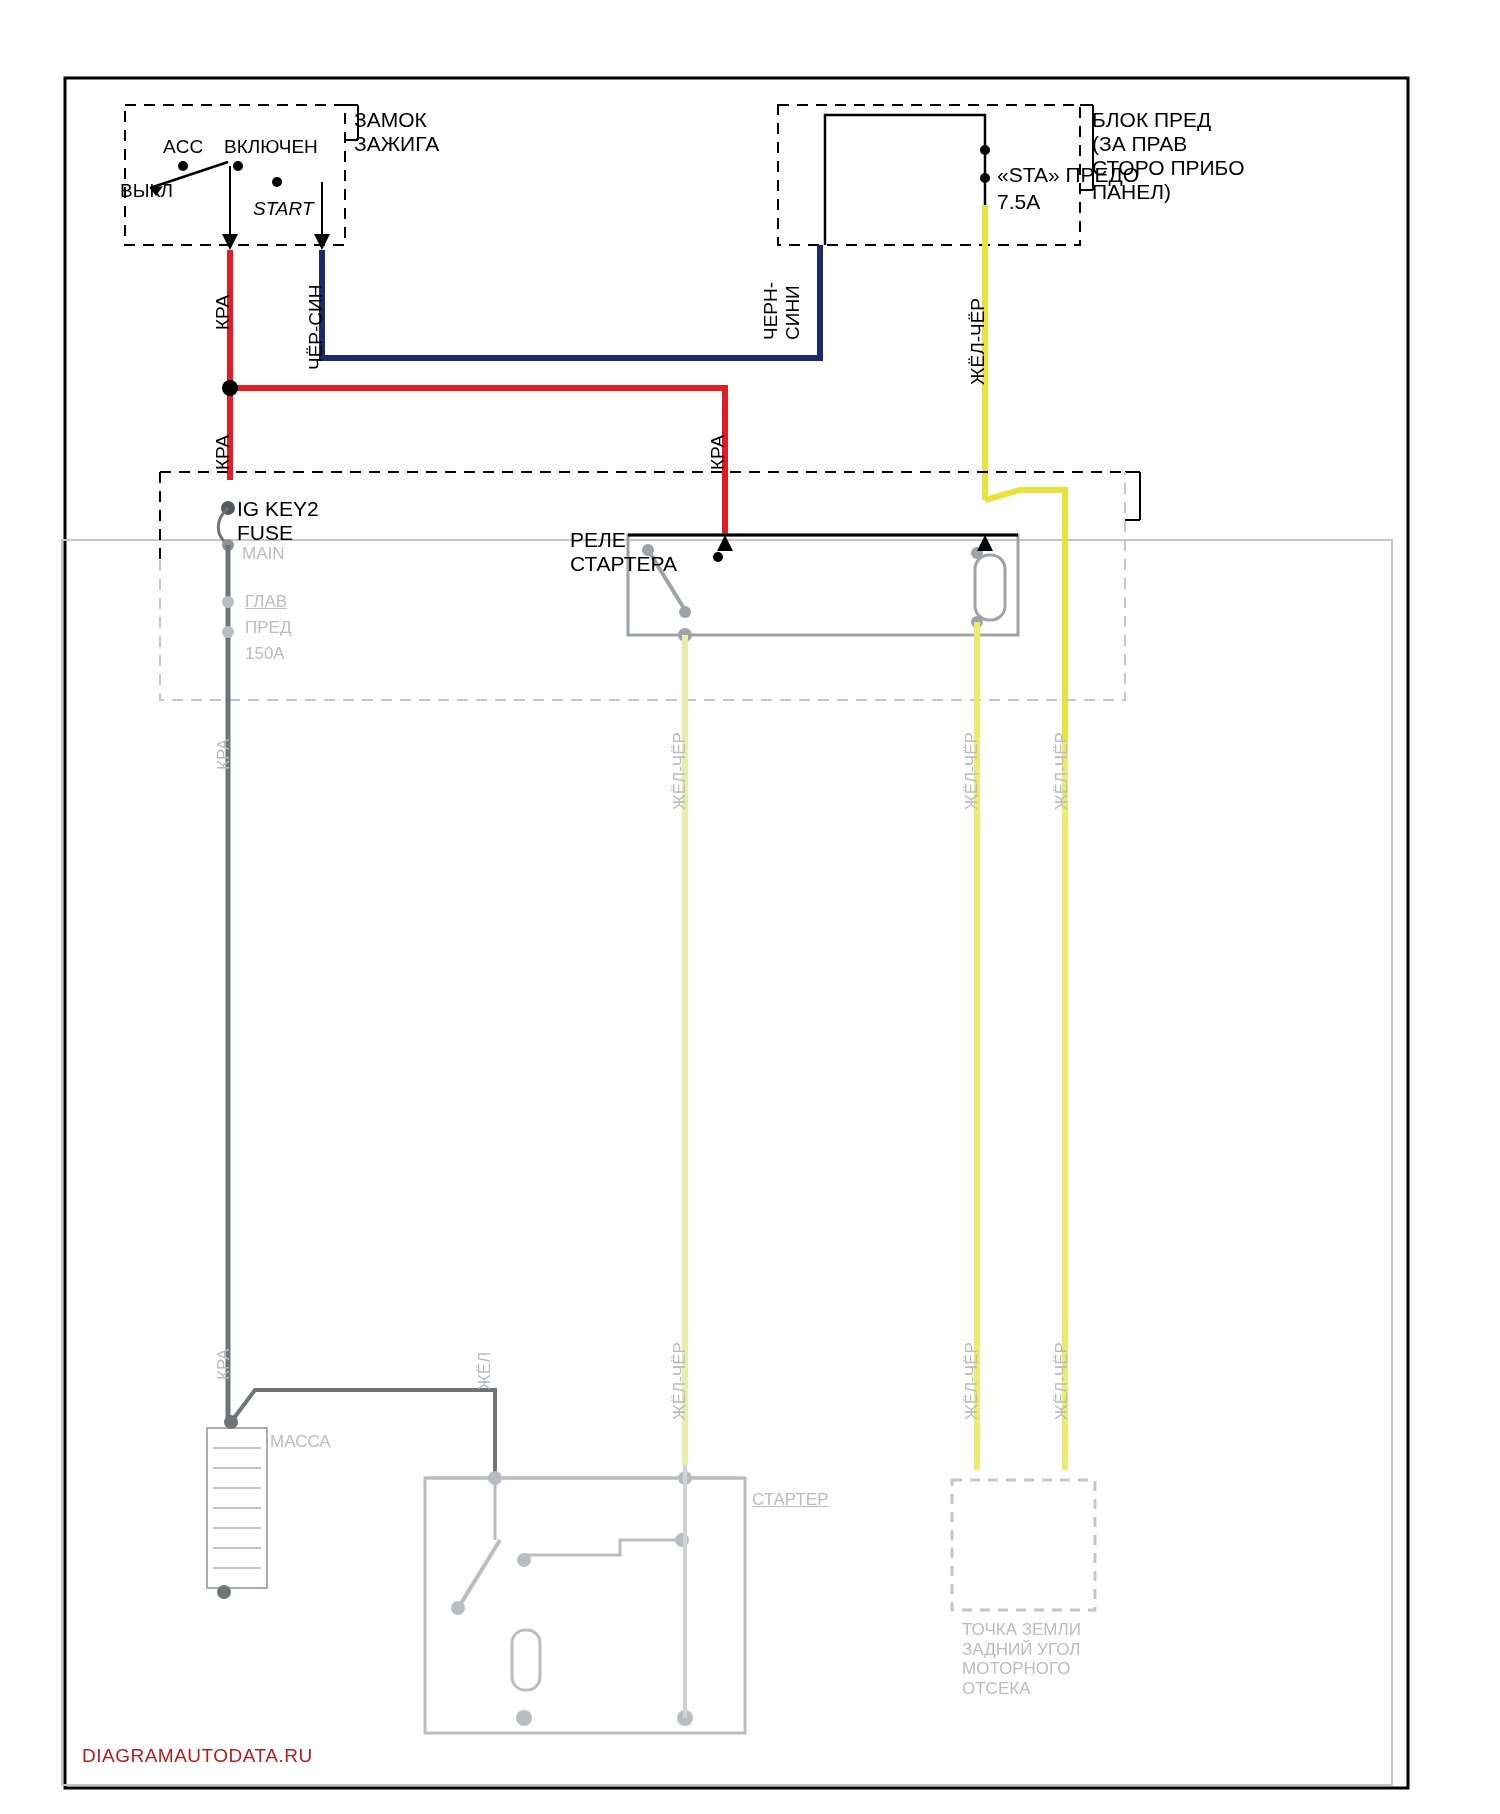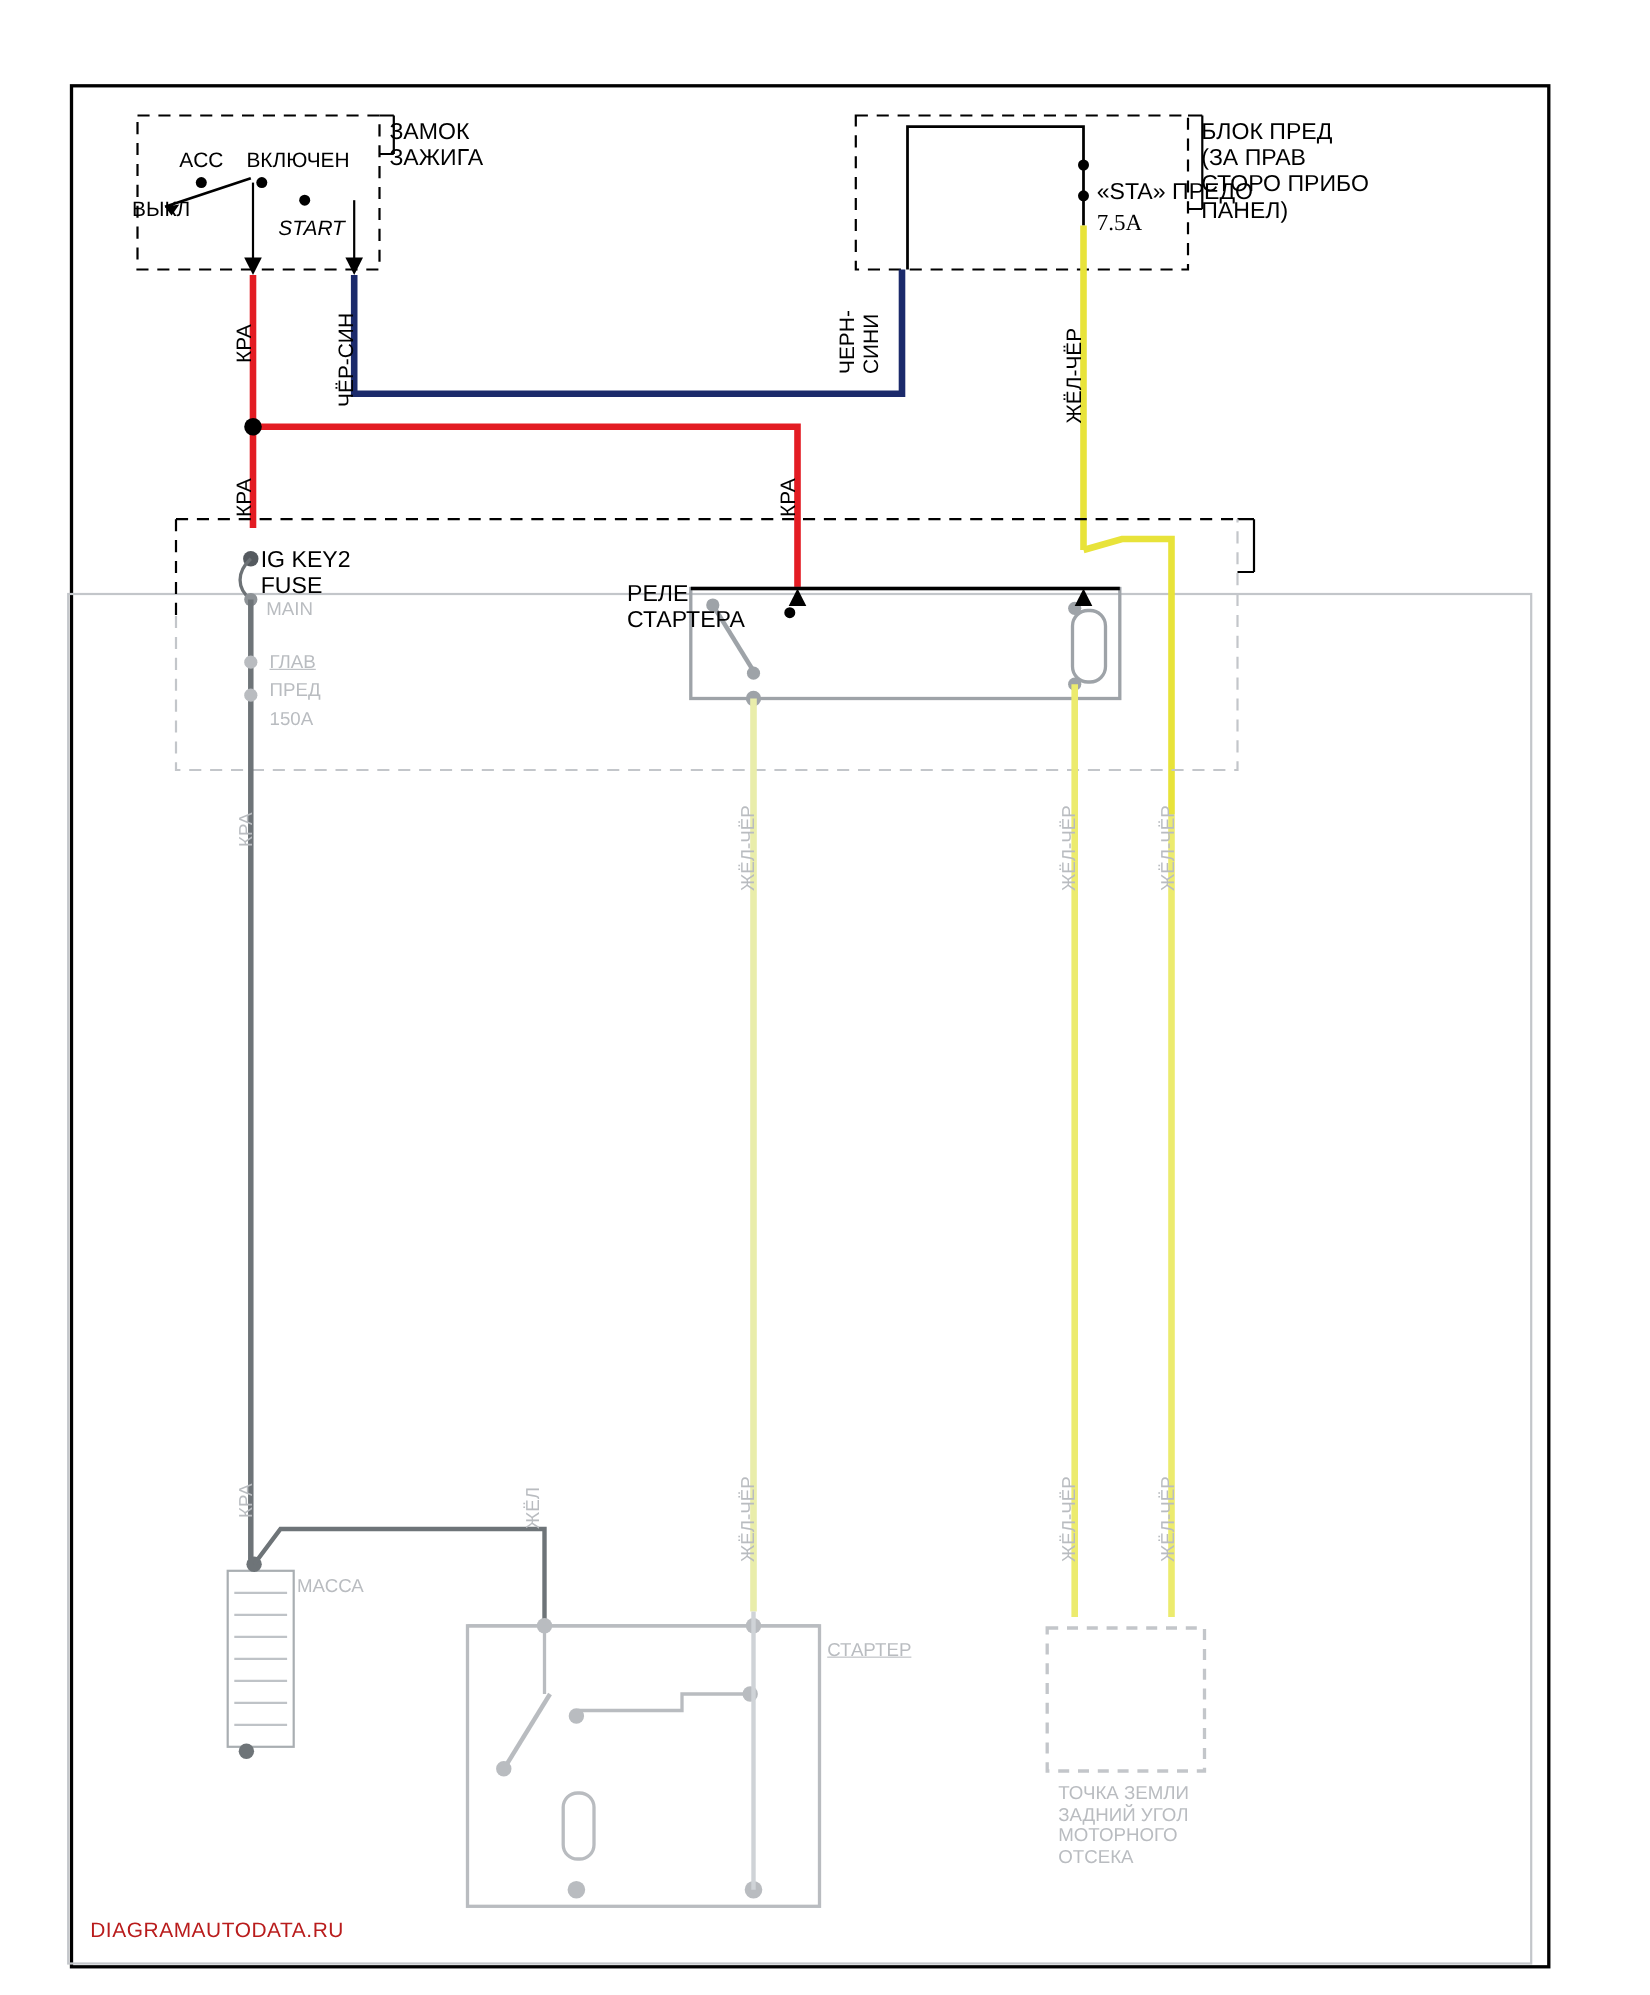--- a/index.html
+++ b/index.html
@@ -153,21 +153,21 @@
   <div class="lbl lbl-md" style="left:163px; top:136px;">ACC</div>
   <div class="lbl lbl-md" style="left:224px; top:136px;">ВКЛЮЧЕН</div>
   <div class="lbl lbl-md" style="left:120px; top:180px;">ВЫКЛ</div>
   <div class="lbl lbl-md" style="left:253px; top:198px;font-style:italic;">START</div>
 
   <div class="lbl lbl-lg" style="left:1092px; top:108px;">БЛОК ПРЕД
 (ЗА ПРАВ
 СТОРО ПРИБО
 ПАНЕЛ)</div>
   <div class="lbl lbl-lg" style="left:997px; top:163px;">«STA» ПРЕДО</div>
-  <div class="lbl lbl-lg" style="left:997px; top:190px;font-family:Liberation Serif, serif;">7.5A</div>
+  <div class="lbl lbl-lg" style="left:997px; top:190px;">7.5A</div>
 
 
   <div class="lbl lbl-lg" style="left:237px; top:497px;">IG KEY2
 FUSE</div>
   <div class="lbl lbl-lg" style="left:570px; top:528px;">РЕЛЕ
 СТАРТЕРА</div>
 
   <div class="lbl lbl-md vert" style="left:212px; top:330px;">КРА</div>
   <div class="lbl lbl-md vert" style="left:305px; top:370px;">ЧЁР-СИН</div>
   <div class="lbl lbl-md vert" style="left:760px; top:340px;">ЧЕРН-

